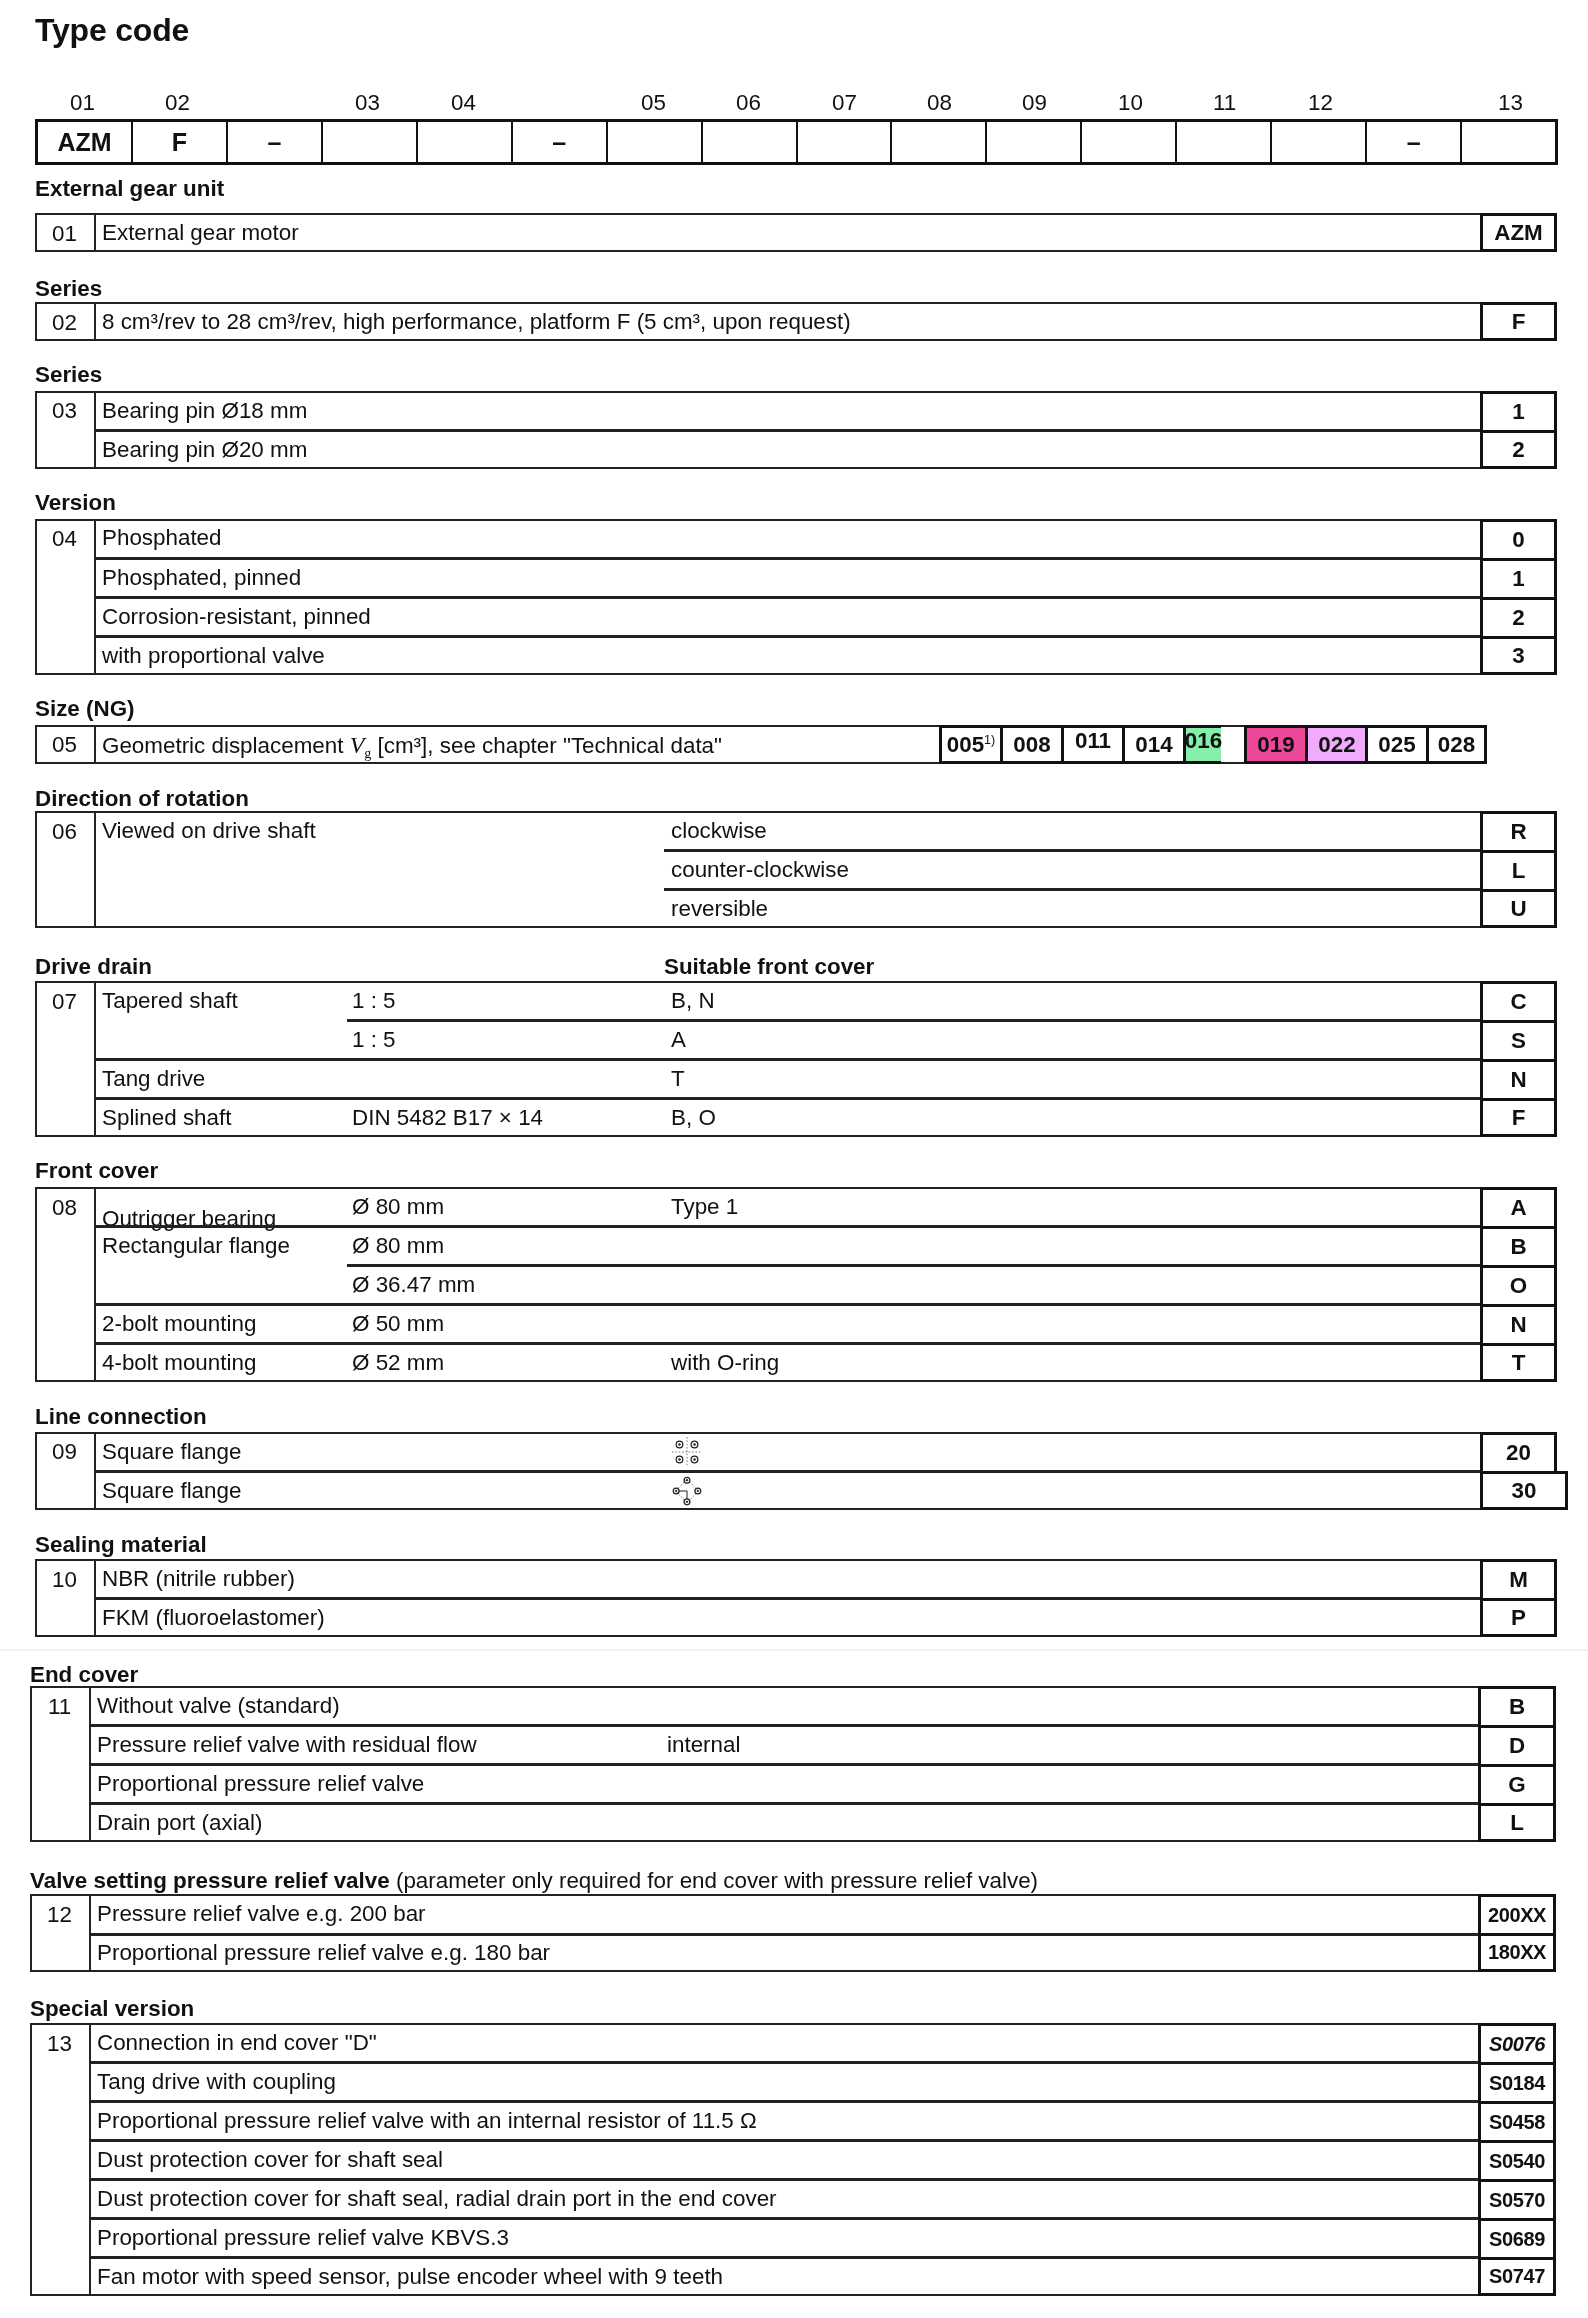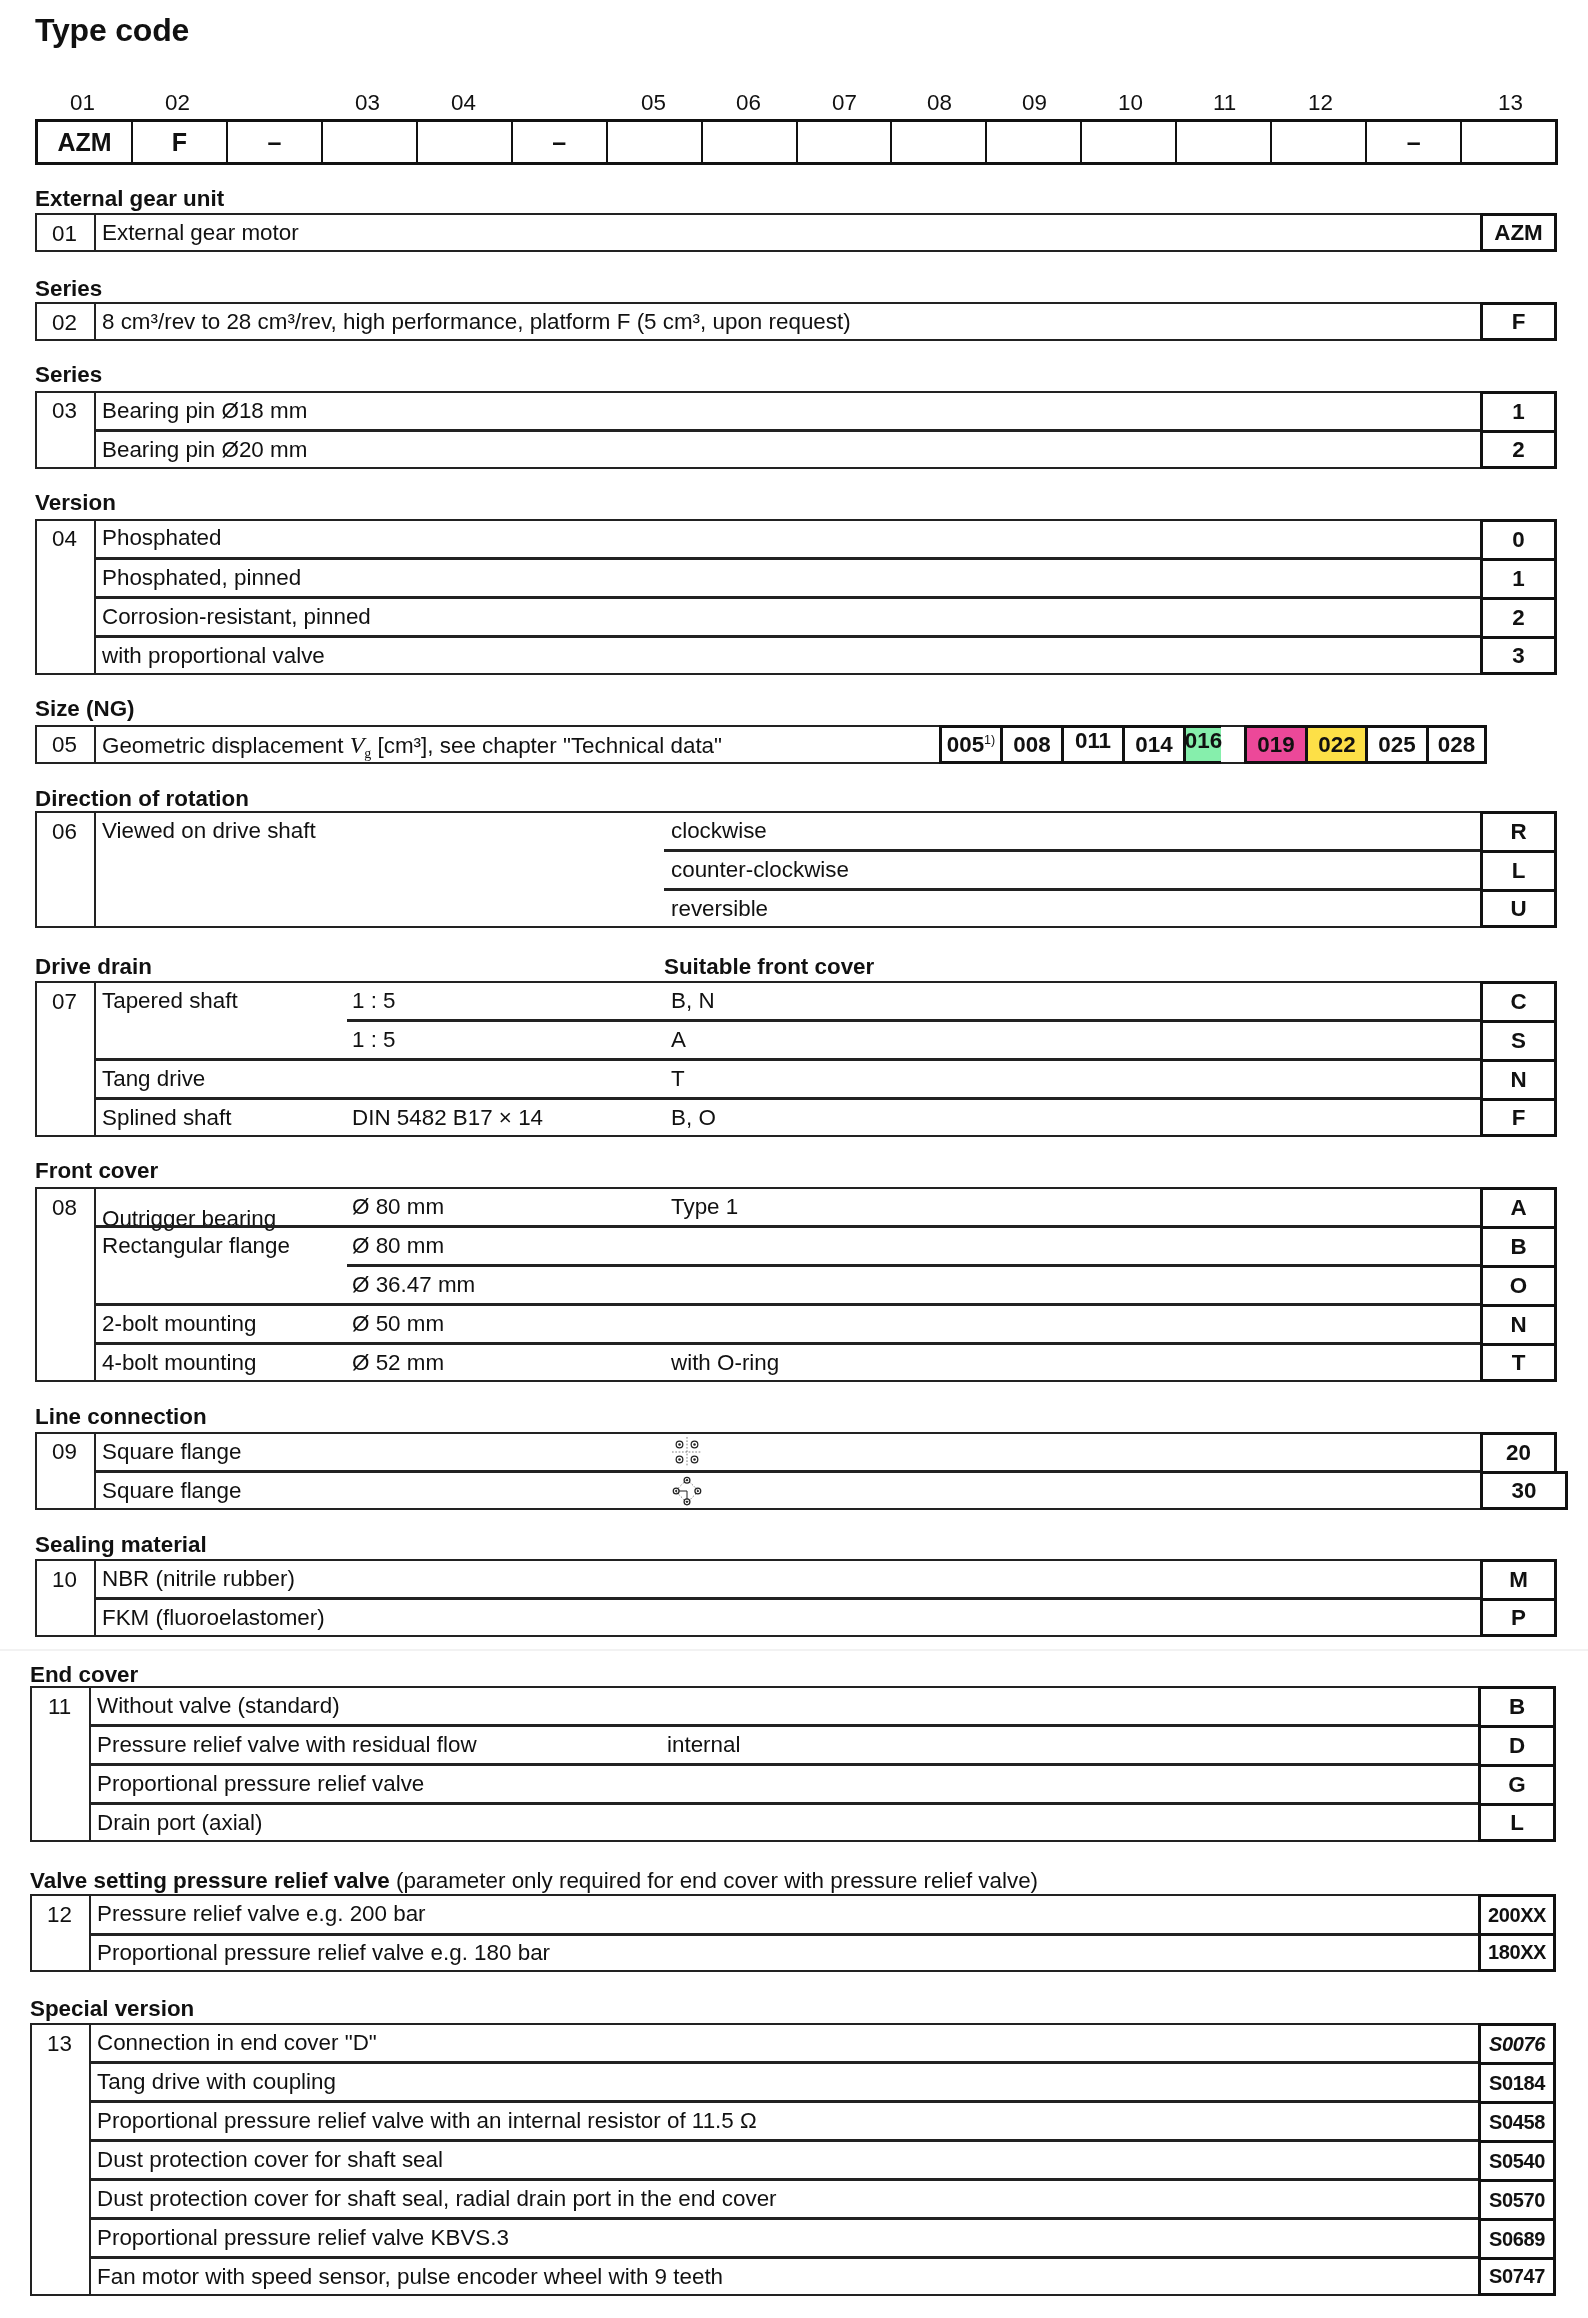--- a/index.html
+++ b/index.html
@@ -53,21 +53,21 @@
   <div class="tc-cell"></div>
   <div class="tc-cell"></div>
   <div class="tc-cell"></div>
   <div class="tc-cell"></div>
   <div class="tc-cell">–</div>
   <div class="tc-cell"></div>
 </div>
 
 <div id="sections">
     <section>
-      <div class="sec-h" style="left:35px;top:186px;"><span>External gear unit</span></div>
+      <div class="sec-h" style="left:35px;top:176px;"><span>External gear unit</span></div>
       <div style="position:absolute;left:35px;top:213px;width:1445px;height:39px;box-sizing:border-box;border-top:2.5px solid #222;border-bottom:2.5px solid #222;border-left:2.5px solid #222;"></div>
       <div style="position:absolute;left:94px;top:213px;width:1.7px;height:39px;background:#222;"></div>
       <span style="position:absolute;left:35px;width:59px;text-align:center;top:221px;font-size:22.4px;">01</span>
       <span class="t" style="left:102px;top:220px;position:absolute;font-size:22.4px;white-space:nowrap;">External gear motor</span>
       <div class="code" style="left:1480px;top:213px;width:77px;height:39px;">AZM</div>
     </section>
     <section>
       <div class="sec-h" style="left:35px;top:276px;"><span>Series</span></div>
       <div style="position:absolute;left:35px;top:302px;width:1445px;height:39px;box-sizing:border-box;border-top:2.5px solid #222;border-bottom:2.5px solid #222;border-left:2.5px solid #222;"></div>
       <div style="position:absolute;left:94px;top:302px;width:1.7px;height:39px;background:#222;"></div>
@@ -121,21 +121,21 @@
       </div>
       <div style="position:absolute;left:1122px;top:725px;width:61px;height:39px;box-sizing:border-box;border:3.3px solid #111;border-right:none;display:flex;align-items:center;justify-content:center;font-weight:bold;font-size:22.4px;background:#fff;">
         <span>014</span>
       </div>
       <div style="position:absolute;left:1183px;top:725px;width:38px;height:39px;box-sizing:border-box;border:3.3px solid #111;border-right:none;display:flex;align-items:flex-start;justify-content:center;font-weight:bold;font-size:22.4px;background:#86efac;">
         <span>016</span>
       </div>
       <div style="position:absolute;left:1244px;top:725px;width:61px;height:39px;box-sizing:border-box;border:3.3px solid #111;border-right:none;display:flex;align-items:center;justify-content:center;font-weight:bold;font-size:22.4px;background:#ec4899;">
         <span>019</span>
       </div>
-      <div style="position:absolute;left:1305px;top:725px;width:61px;height:39px;box-sizing:border-box;border:3.3px solid #111;border-right:none;display:flex;align-items:center;justify-content:center;font-weight:bold;font-size:22.4px;background:#fde047;">
+      <div style="position:absolute;left:1305px;top:725px;width:61px;height:39px;box-sizing:border-box;border:3.3px solid #111;border-right:none;display:flex;align-items:center;justify-content:center;font-weight:bold;font-size:22.4px;background:#f0abfc;">
         <span>022</span>
       </div>
       <div style="position:absolute;left:1365px;top:725px;width:61px;height:39px;box-sizing:border-box;border:3.3px solid #111;border-right:none;display:flex;align-items:center;justify-content:center;font-weight:bold;font-size:22.4px;background:#fff;">
         <span>025</span>
       </div>
       <div style="position:absolute;left:1426px;top:725px;width:61px;height:39px;box-sizing:border-box;border:3.3px solid #111;display:flex;align-items:center;justify-content:center;font-weight:bold;font-size:22.4px;background:#fff;">
         <span>028</span>
       </div>
     </section>
     <section>

